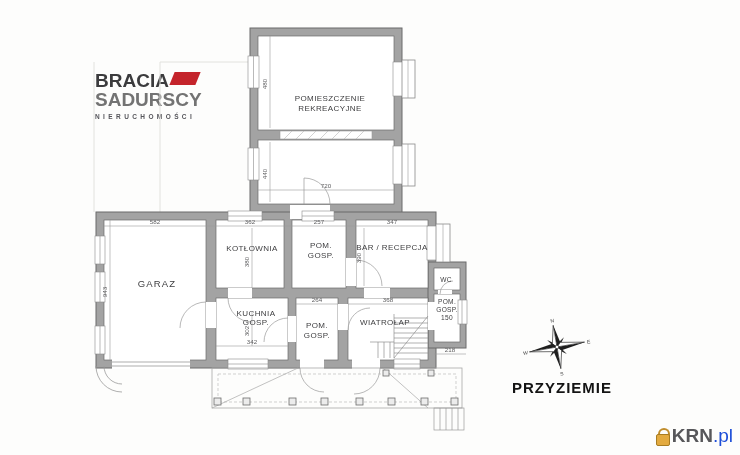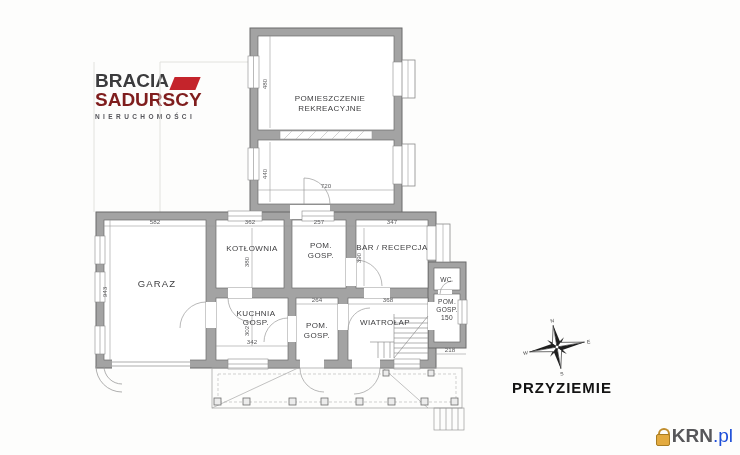--- a/index.html
+++ b/index.html
@@ -2,24 +2,24 @@
 <html><head>
 <meta charset="utf-8">
 <style>
   html,body{margin:0;padding:0;background:#ffffff;}
   #canvas{
     position:relative;width:740px;height:455px;background:#fdfdfc;overflow:hidden;
     font-family:"Liberation Sans", sans-serif;
   }
   
   #logo{position:absolute;left:95px;top:71px;width:120px;color:#3b3b3d;}
-  .logo-row{display:flex;align-items:flex-end;line-height:1;}
+  .logo-row{display:flex;align-items:flex-start;line-height:1;}
   .logo-word{font-weight:bold;font-size:19px;letter-spacing:0px;color:#3b3b3d;}
   .logo-flag{width:26px;height:13px;background:#c4242b;transform:skewX(-22deg);margin-left:3px;margin-top:1px;}
-  .logo-word2{font-weight:bold;font-size:19px;line-height:1;margin-top:0px;color:#7f1d1d;}
+  .logo-word2{font-weight:bold;font-size:19px;line-height:1;margin-top:0px;color:#737373;}
   .logo-tag{font-size:6.5px;letter-spacing:3.4px;margin-top:4px;color:#55555a;font-weight:bold;}
   
   #floor-title{
     position:absolute;left:512px;top:379px;font-size:15px;font-weight:bold;
     color:#141414;letter-spacing:1px;
   }
   
   #watermark{position:absolute;right:7px;bottom:8px;display:flex;align-items:center;justify-content:space-between;}
   #wm-icon{position:relative;width:14px;height:16px;margin-right:2px;}
   #wm-icon .lock-body{position:absolute;left:0;top:6px;width:12px;height:10px;background:#e3aa3f;border:1px solid #a87c22;border-radius:2px;}

